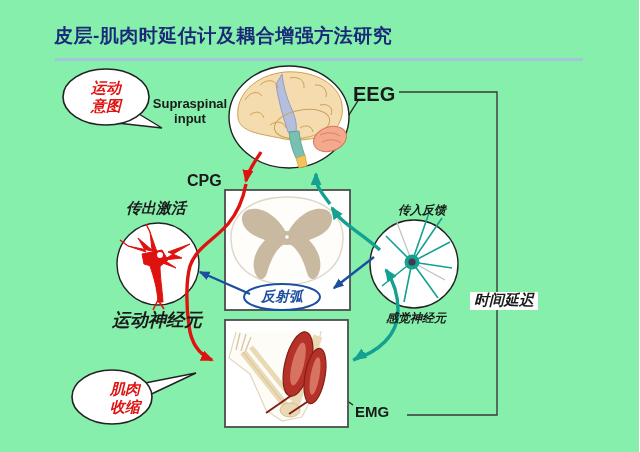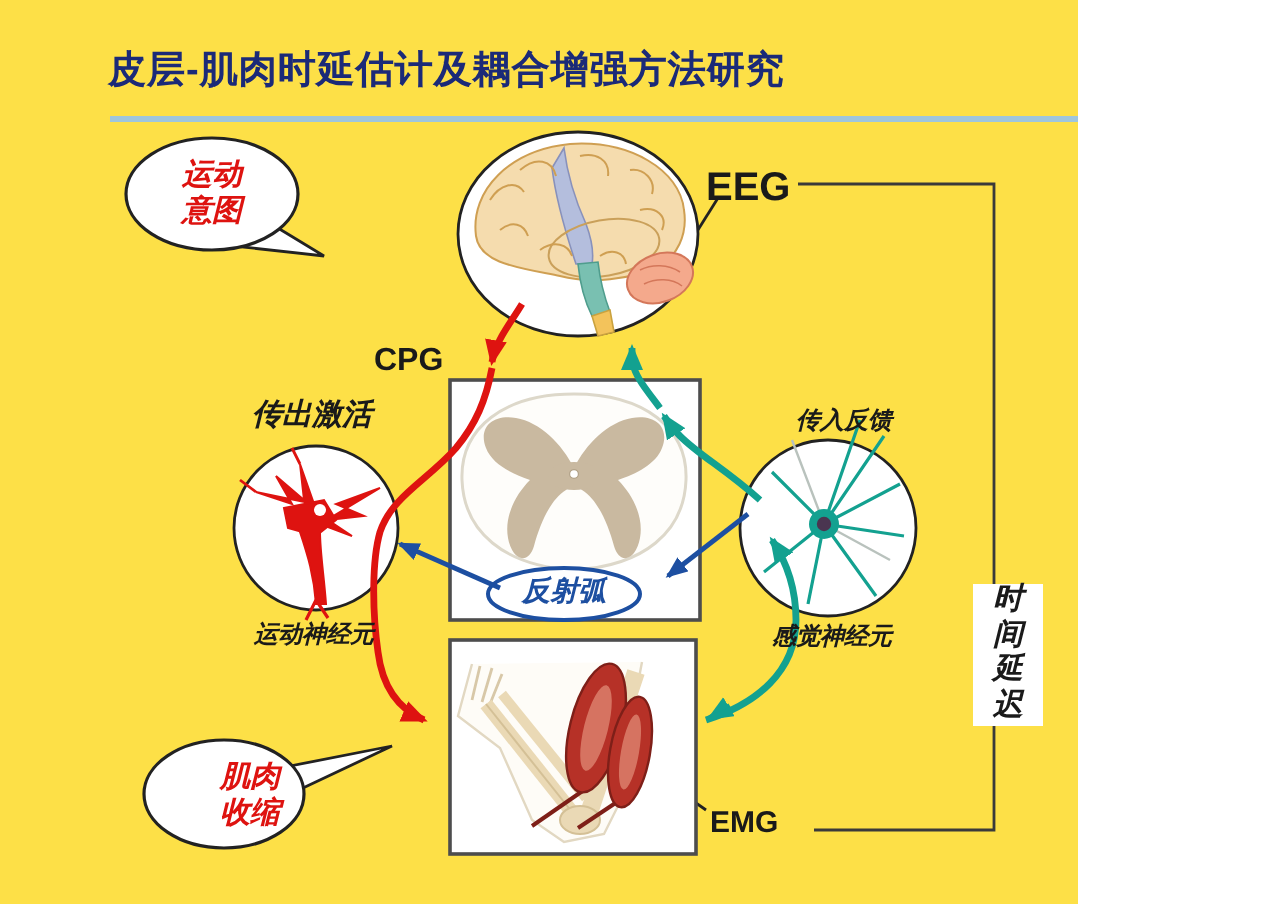--- a/index.html
+++ b/index.html
@@ -1,31 +1,31 @@
 <!DOCTYPE html>
 <html style="--red: #de1310; --teal: #13a190; --blue: #1d4fa1; --navy: #1b2a78; --underline: #9fc6dd; --box-border: #4d4d4d; --line: #3a3a3a;"><head>
 <meta charset="utf-8">
 <style>
   html,body{margin:0;padding:0;background:#fff;}
-  #stage{position:relative;width:524px;height:452px;background:#fde047;overflow:hidden;
-         font-family:"Liberation Sans","DejaVu Sans",sans-serif;padding-left:15px;}
+  #stage{position:relative;width:639px;height:452px;background:#86efac;overflow:hidden;
+         font-family:"Liberation Sans","DejaVu Sans",sans-serif;}
   #art{position:absolute;left:0;top:0;}
   .lbl{position:absolute;color:#1a1a1a;white-space:pre-line;line-height:1.18;}
   .ctr{transform:translateX(-50%);text-align:center;}
   .cjk{font-family:"Liberation Serif","DejaVu Serif",serif;font-weight:700;font-style:italic;}
   .eng{font-family:"Liberation Sans","DejaVu Sans",sans-serif;font-weight:700;}
   #title{left:54px;top:25px;font-size:19px;font-weight:700;color:var(--navy);letter-spacing:.5px;}
   #underline{position:absolute;left:55px;top:58px;width:528px;height:3px;background:var(--underline);}
   #motor-intent{left:106px;top:80px;font-size:15px;color:var(--red);}
   #supraspinal{left:190px;top:96px;width:88px;font-size:13px;}
   #cpg{left:187px;top:172px;font-size:16px;}
   #eeg{left:353px;top:83px;font-size:20px;}
   #emg{left:355px;top:403px;font-size:15px;}
   #efferent{left:156px;top:200px;font-size:15px;}
-  #motorneuron{left:157px;top:310px;font-size:12px;}
+  #motorneuron{left:157px;top:310px;font-size:18px;}
   #afferent{left:422px;top:203px;font-size:12px;}
   #sensoryneuron{left:416px;top:311px;font-size:12px;}
   #timedelay{left:504px;top:248px;font-size:15px;background:#fff;padding:0 4px;margin-top:44px;}
   #reflex{left:282px;top:289px;font-size:14px;color:var(--blue);}
   #muscle-contraction{left:112px;top:381px;font-size:15px;color:var(--red);margin-left:13px;}
 </style>
 </head>
 <body>
 
 <div id="stage">
@@ -143,20 +143,21 @@
       <path d="M140,384 L196,373 L143,398" fill="#fff" stroke="#222" stroke-width="1.4"></path>
       <ellipse cx="112" cy="397" rx="40" ry="27" fill="#fff" stroke="#222" stroke-width="1.6"></ellipse>
     </g>
   </svg>
 
   <div id="title" class="lbl">皮层-肌肉时延估计及耦合增强方法研究</div>
   <div id="underline"></div>
 
   <div id="motor-intent" class="lbl ctr cjk">运动
 意图</div>
+  <div id="supraspinal" class="lbl ctr eng">Supraspinal input</div>
   <div id="cpg" class="lbl eng">CPG</div>
   <div id="eeg" class="lbl eng">EEG</div>
   <div id="emg" class="lbl eng">EMG</div>
   <div id="efferent" class="lbl ctr cjk">传出激活</div>
   <div id="motorneuron" class="lbl ctr cjk">运动神经元</div>
   <div id="afferent" class="lbl ctr cjk">传入反馈</div>
   <div id="sensoryneuron" class="lbl ctr cjk">感觉神经元</div>
   <div id="timedelay" class="lbl ctr cjk">时间延迟</div>
   <div id="reflex" class="lbl ctr cjk">反射弧</div>
   <div id="muscle-contraction" class="lbl ctr cjk">肌肉

